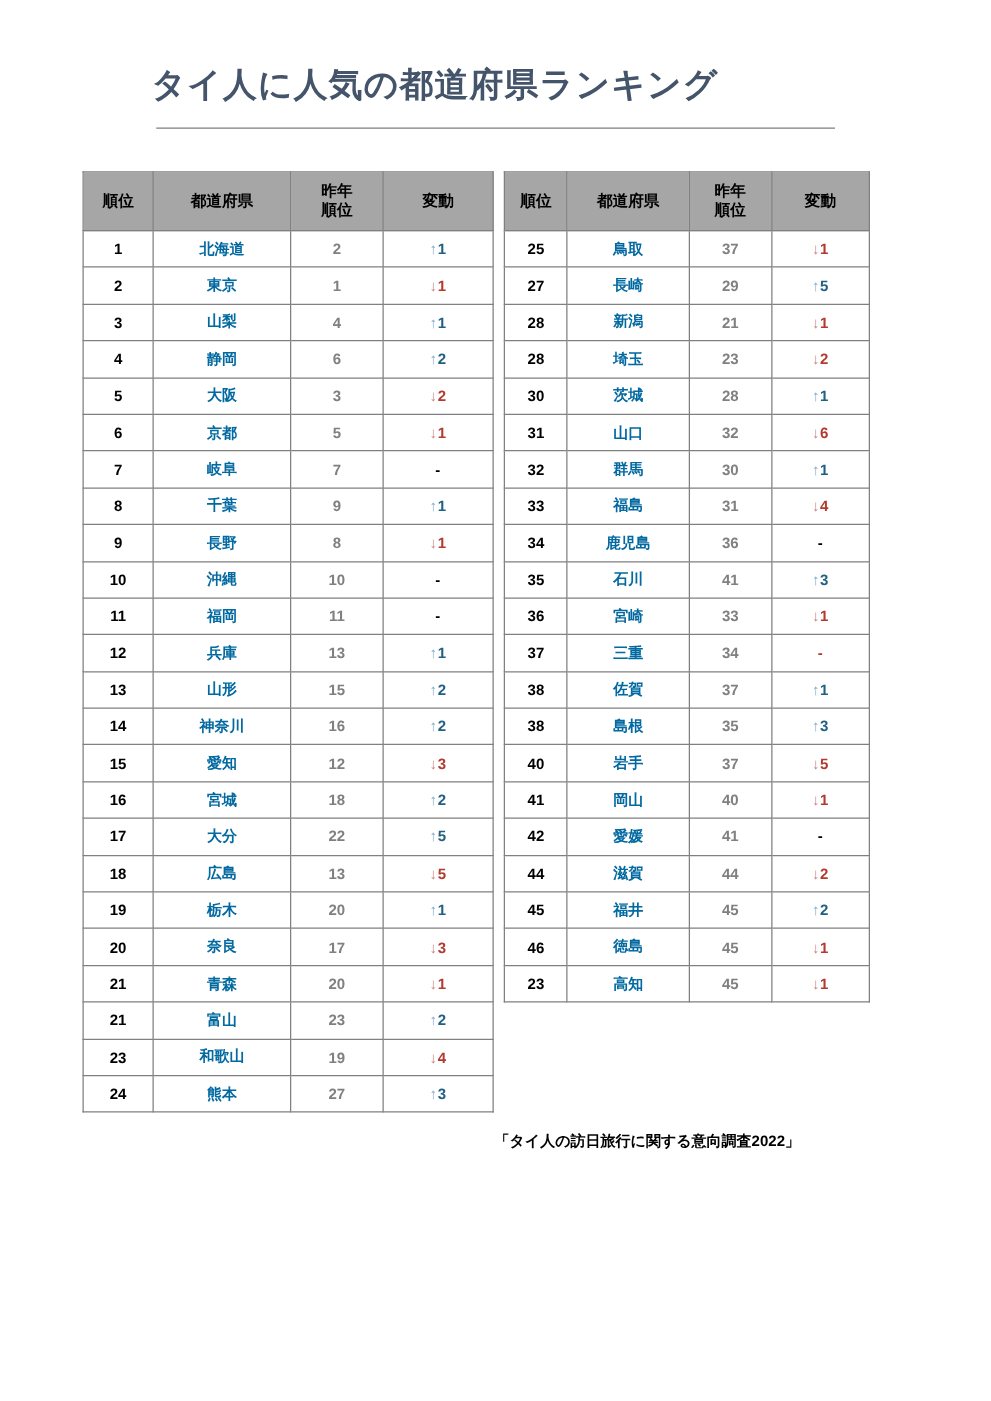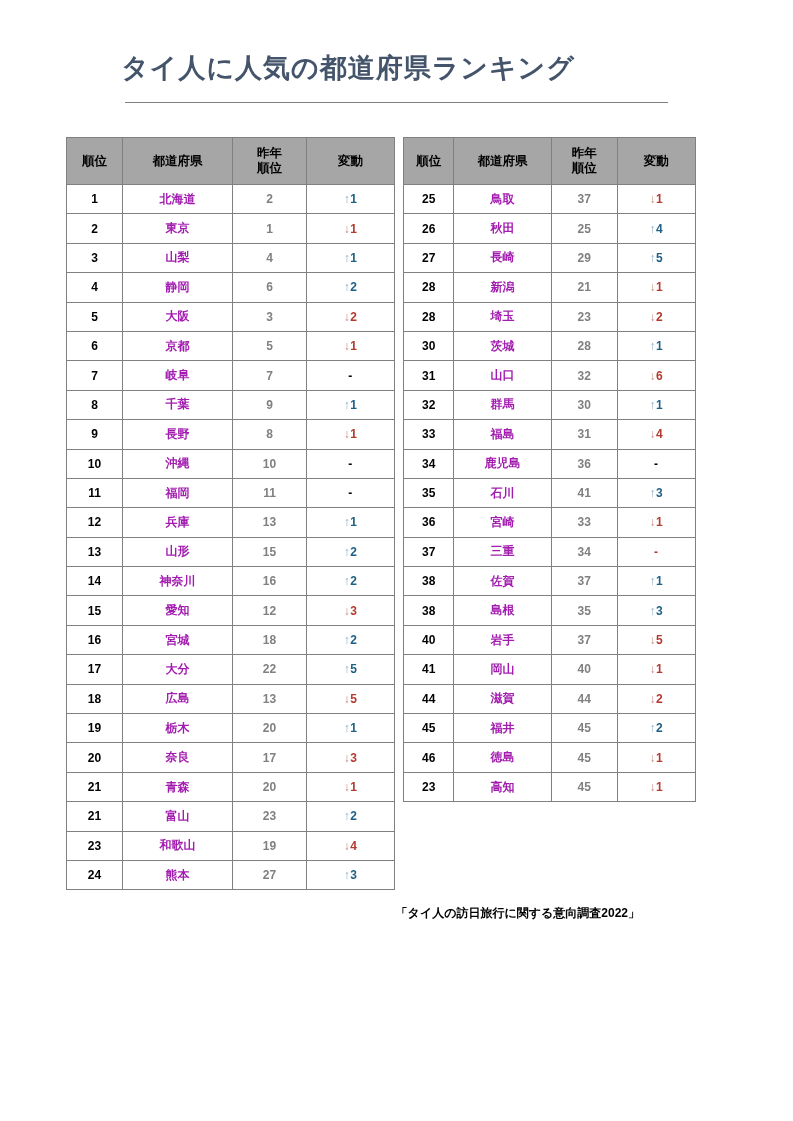--- a/index.html
+++ b/index.html
@@ -18,21 +18,21 @@
   .rank-table th,.rank-table td{border:1px solid var(--border,#808080);text-align:center;
         vertical-align:middle;padding:0;}
   .rank-table th{background:var(--header-bg,#A6A6A6);height:46px;font-size:12.5px;
         font-weight:bold;color:#000;white-space:pre-line;line-height:15px;}
   .rank-table td{height:28.4px;font-size:12px;font-weight:bold;}
   .c0{width:55px;}
   .c1{width:109px;}
   .c2{width:73px;}
   .c3{width:87px;}
   td.rank{color:#000;}
-  td.pref{color:#a21caf;}
+  td.pref{color:#0369a1;}
   td.last{color:var(--last-rank,#808080);}
   td.change{letter-spacing:0.5px;}
   td.change.flat{color:#000;font-weight:bold;}
   td.change.flat-red{color:var(--down-value,#B23A31);font-weight:bold;}
   td.change .arrow{font-weight:bold;}
   td.change .num{font-weight:bold;}
   td.change.up .arrow{color:var(--up-arrow,#85AECB);}
   td.change.up .num{color:var(--up-value,#1F6083);}
   td.change.down .arrow{color:var(--down-arrow,#CC8880);}
   td.change.down .num{color:var(--down-value,#B23A31);}
@@ -217,26 +217,20 @@
         </tr>
       </thead>
     <tbody>
         <tr>
           <td class="c0 rank">25</td>
           <td class="c1 pref">鳥取</td>
           <td class="c2 last">37</td>
           <td class="c3 change down"><span class="arrow">↓</span><span class="num">1</span></td>
         </tr>
         <tr>
-          <td class="c0 rank">26</td>
-          <td class="c1 pref">秋田</td>
-          <td class="c2 last">25</td>
-          <td class="c3 change up"><span class="arrow">↑</span><span class="num">4</span></td>
-        </tr>
-        <tr>
           <td class="c0 rank">27</td>
           <td class="c1 pref">長崎</td>
           <td class="c2 last">29</td>
           <td class="c3 change up"><span class="arrow">↑</span><span class="num">5</span></td>
         </tr>
         <tr>
           <td class="c0 rank">28</td>
           <td class="c1 pref">新潟</td>
           <td class="c2 last">21</td>
           <td class="c3 change down"><span class="arrow">↓</span><span class="num">1</span></td>
@@ -313,20 +307,26 @@
           <td class="c2 last">37</td>
           <td class="c3 change down"><span class="arrow">↓</span><span class="num">5</span></td>
         </tr>
         <tr>
           <td class="c0 rank">41</td>
           <td class="c1 pref">岡山</td>
           <td class="c2 last">40</td>
           <td class="c3 change down"><span class="arrow">↓</span><span class="num">1</span></td>
         </tr>
         <tr>
+          <td class="c0 rank">42</td>
+          <td class="c1 pref">愛媛</td>
+          <td class="c2 last">41</td>
+          <td class="c3 change flat">-</td>
+        </tr>
+        <tr>
           <td class="c0 rank">44</td>
           <td class="c1 pref">滋賀</td>
           <td class="c2 last">44</td>
           <td class="c3 change down"><span class="arrow">↓</span><span class="num">2</span></td>
         </tr>
         <tr>
           <td class="c0 rank">45</td>
           <td class="c1 pref">福井</td>
           <td class="c2 last">45</td>
           <td class="c3 change up"><span class="arrow">↑</span><span class="num">2</span></td>

